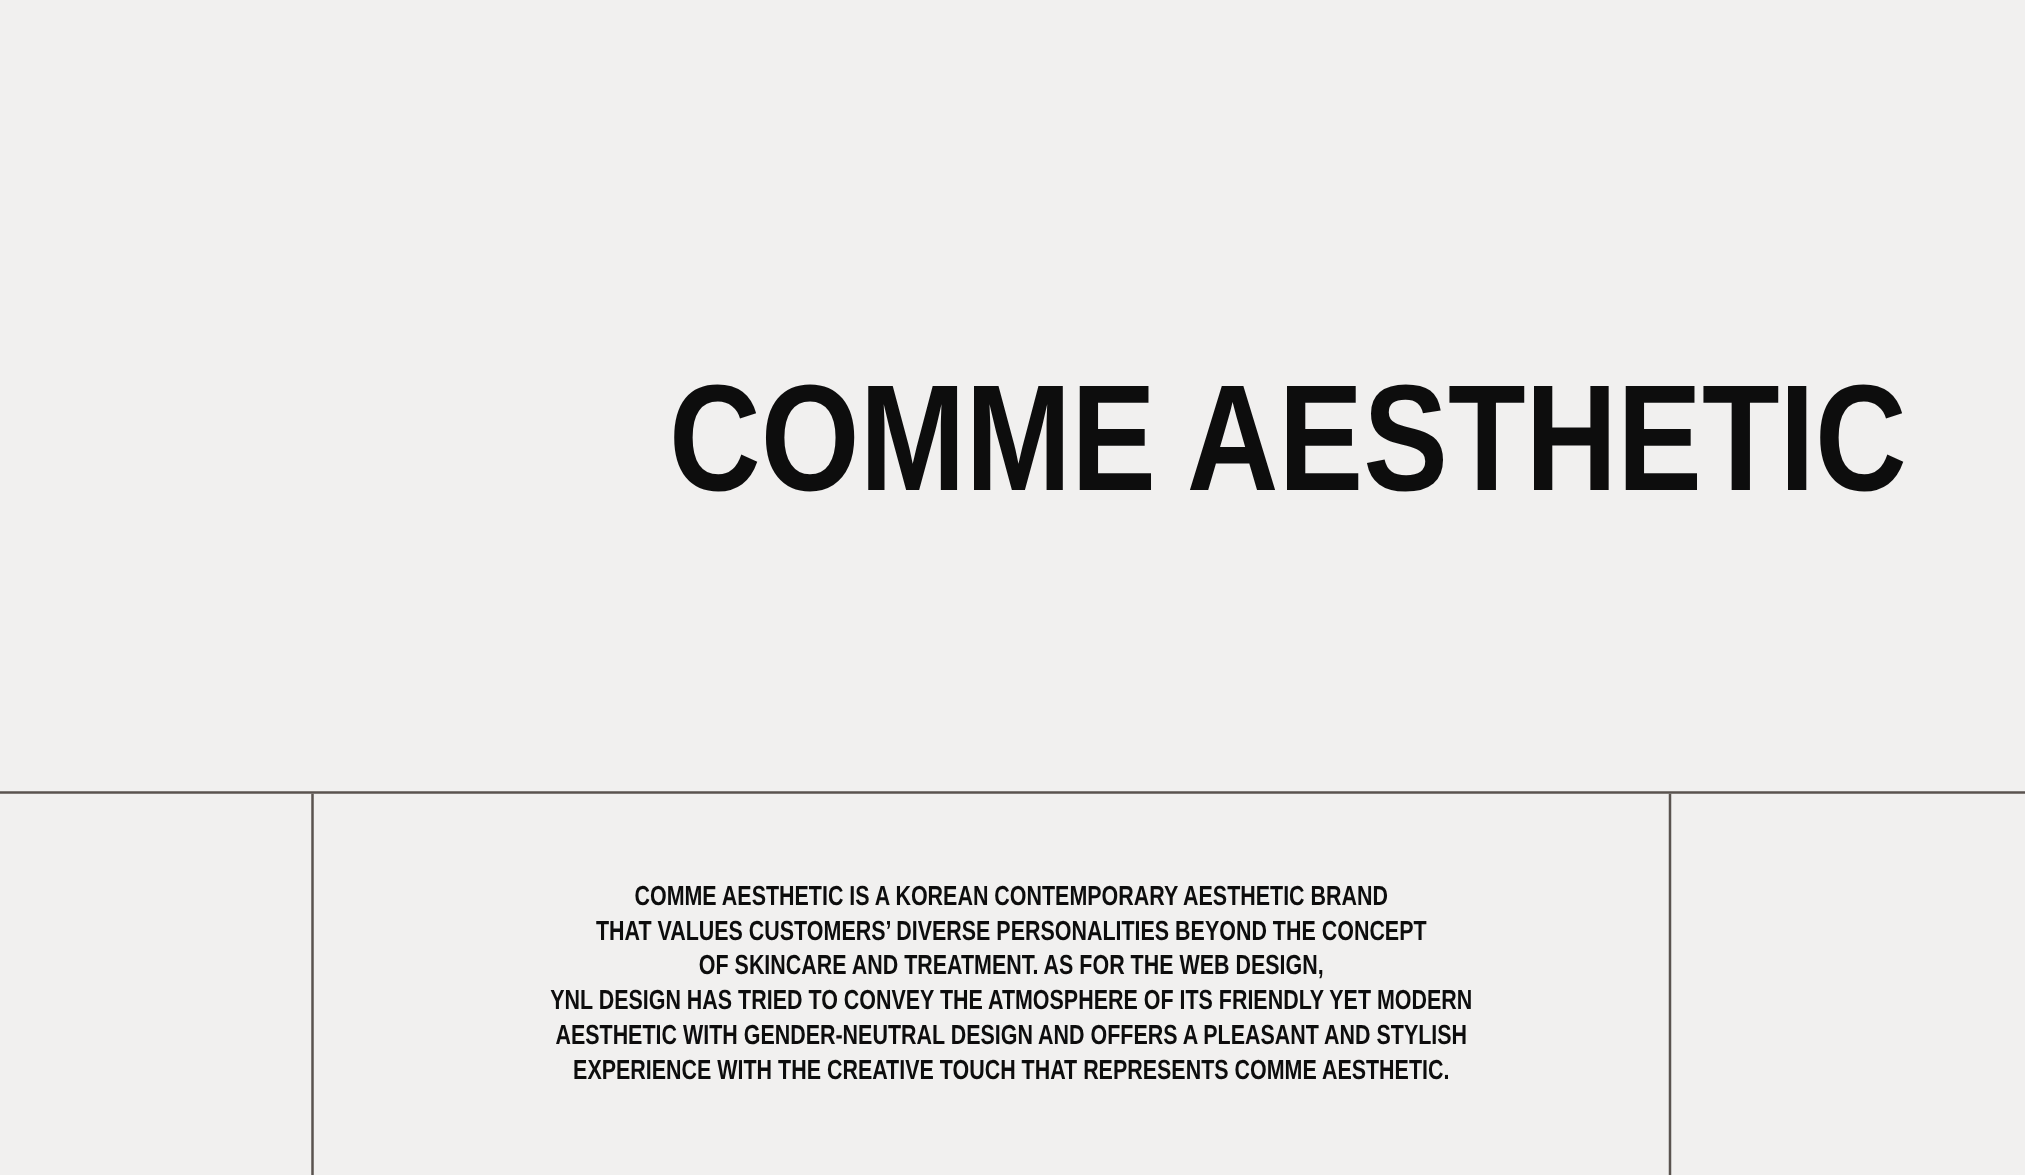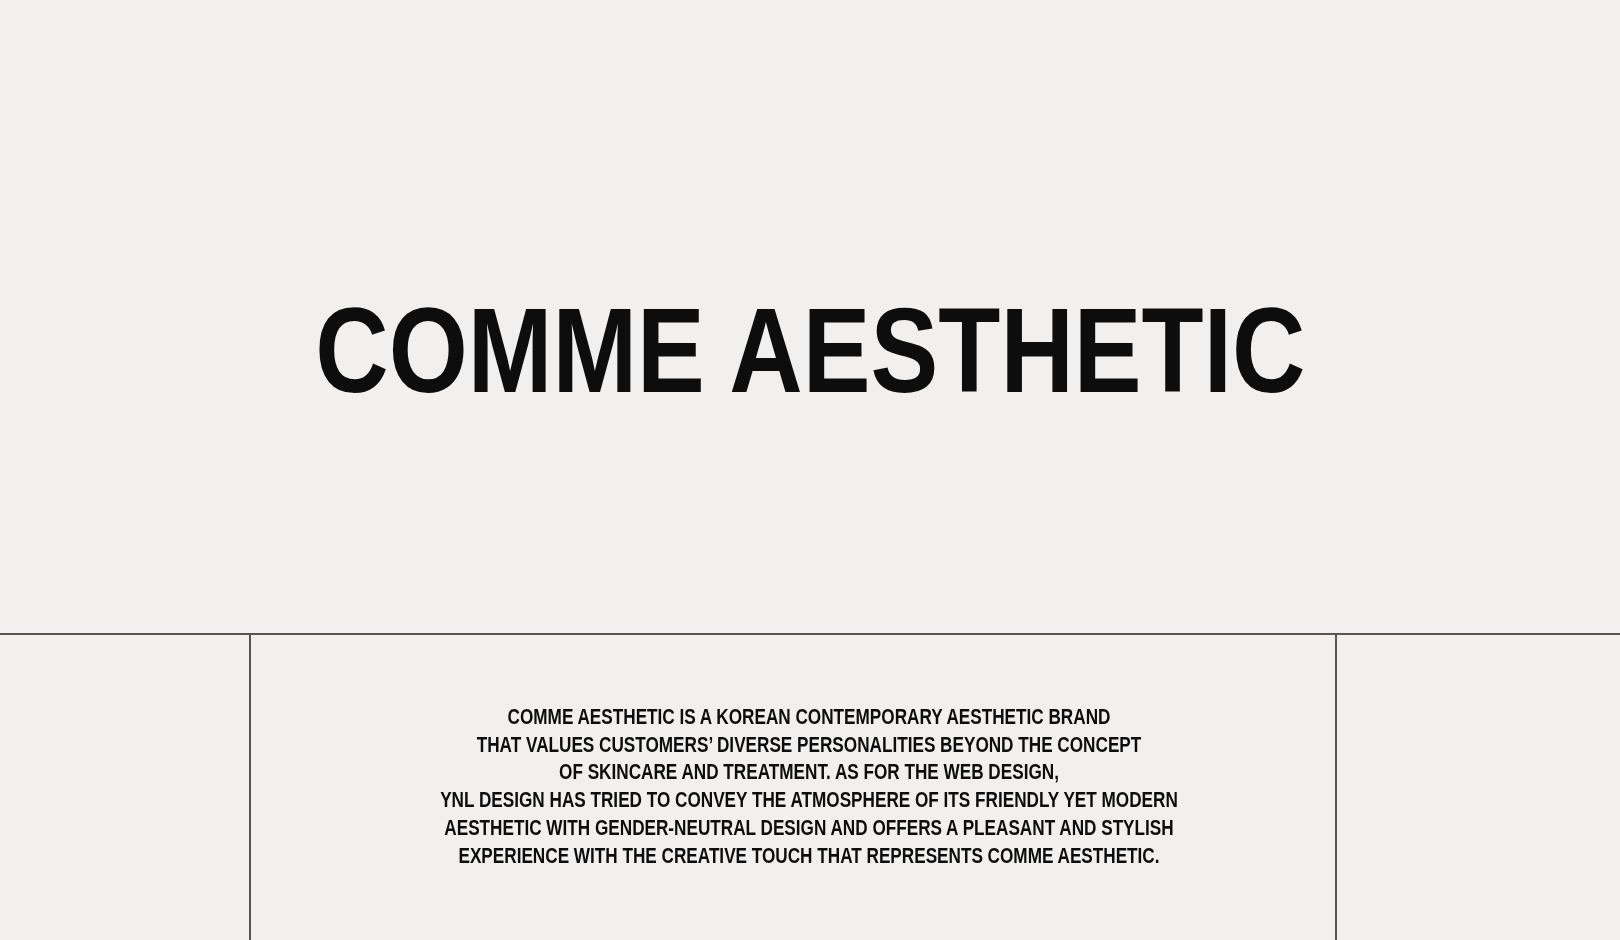--- a/index.html
+++ b/index.html
@@ -19,21 +19,21 @@
   
   .hero{
     position:relative;
     height:633px;
   }
   .title-wrap{
     position:absolute;
     top:307px;
     left:0;
     width:100%;
-    text-align:center;
+    text-align:right;
   }
   .brand-title{
     display:inline-block;
     font-size:121px;
     line-height:86px;
     font-weight:bold;
     letter-spacing:0px;
     white-space:nowrap;
     transform:scaleX(0.84);
     transform-origin:center;

